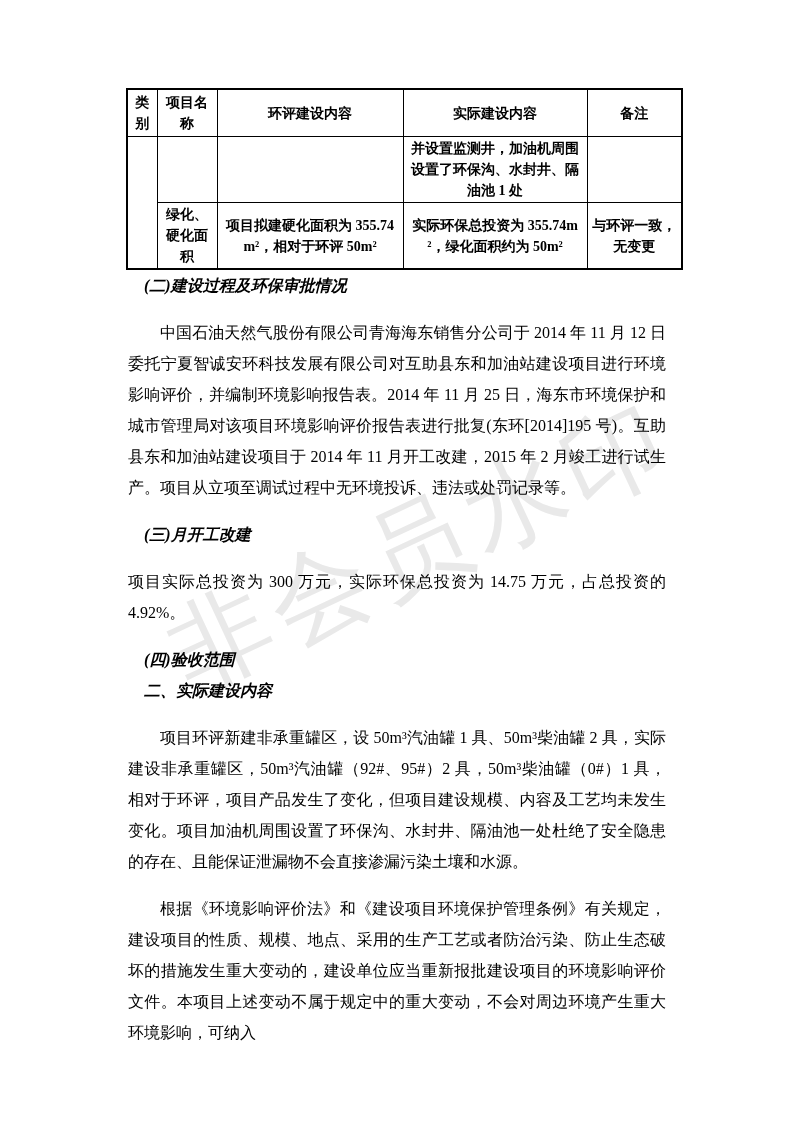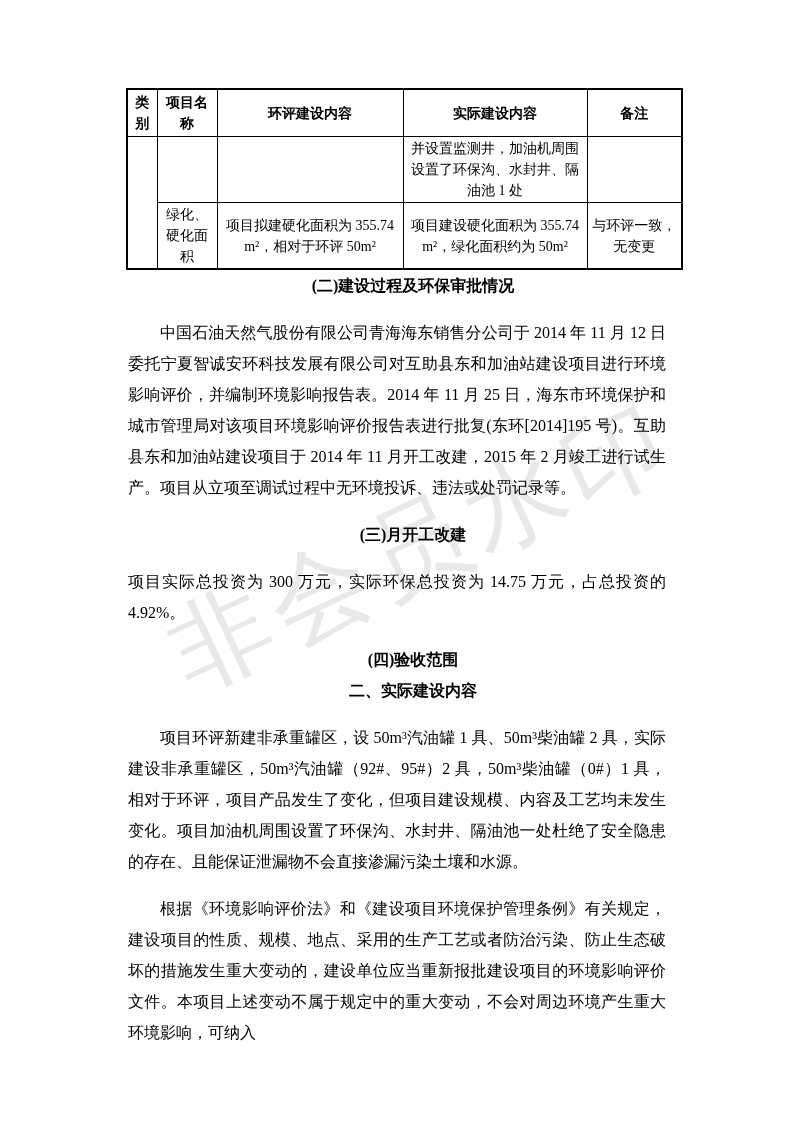--- a/index.html
+++ b/index.html
@@ -40,35 +40,36 @@
   }
   table.cmp th, table.cmp td {
     border:1px solid #000;
     text-align:center;
     vertical-align:middle;
     padding:1px 4px;
     line-height:21px;
     word-break:break-all;
   }
   table.cmp thead th { font-weight:bold; height:44px; font-size:14px; }
-  table.cmp tbody td { font-weight:normal; }
+  table.cmp tbody td { font-weight:bold; }
   tr.r1 td { height:60px; }
   tr.r2 td { height:60px; }
   col.c-cat    { width:30px; }
   col.c-name   { width:60px; }
   col.c-eia    { width:186px; }
   col.c-actual { width:184px; }
   col.c-remark { width:95px; }
   .sec-heading {
     font-size:16px;
     font-weight:bold;
     line-height:31px;
     margin:0;
     text-indent:2em;
-    text-align:center;
+    text-align:left;
+    font-style:italic;
   }
   .para {
     font-size:16px;
     line-height:31px;
     margin:16px;
     text-align:justify;
   }
   .indent   { text-indent:2em; }
   .noindent { text-indent:0; }
 </style>
@@ -102,21 +103,21 @@
         <tr class="r1">
           <td rowspan="2"></td>
           <td></td>
           <td></td>
           <td>并设置监测井，加油机周围设置了环保沟、水封井、隔油池 1 处</td>
           <td></td>
         </tr>
         <tr class="r2">
           <td>绿化、硬化面积</td>
           <td>项目拟建硬化面积为 355.74m²，相对于环评 50m²</td>
-          <td>项目建设硬化面积为 355.74m²，绿化面积约为 50m²</td>
+          <td>实际环保总投资为 355.74m²，绿化面积约为 50m²</td>
           <td>与环评一致，无变更</td>
         </tr>
       </tbody>
     </table>
 
     <div class="sec-heading">(二)建设过程及环保审批情况</div>
     <p class="para indent">中国石油天然气股份有限公司青海海东销售分公司于 2014 年 11 月 12 日委托宁夏智诚安环科技发展有限公司对互助县东和加油站建设项目进行环境影响评价，并编制环境影响报告表。2014 年 11 月 25 日，海东市环境保护和城市管理局对该项目环境影响评价报告表进行批复(东环[2014]195 号)。互助县东和加油站建设项目于 2014 年 11 月开工改建，2015 年 2 月竣工进行试生产。项目从立项至调试过程中无环境投诉、违法或处罚记录等。</p>
 
     <div class="sec-heading">(三)月开工改建</div>
     <p class="para noindent">项目实际总投资为 300 万元，实际环保总投资为 14.75 万元，占总投资的 4.92%。</p>

